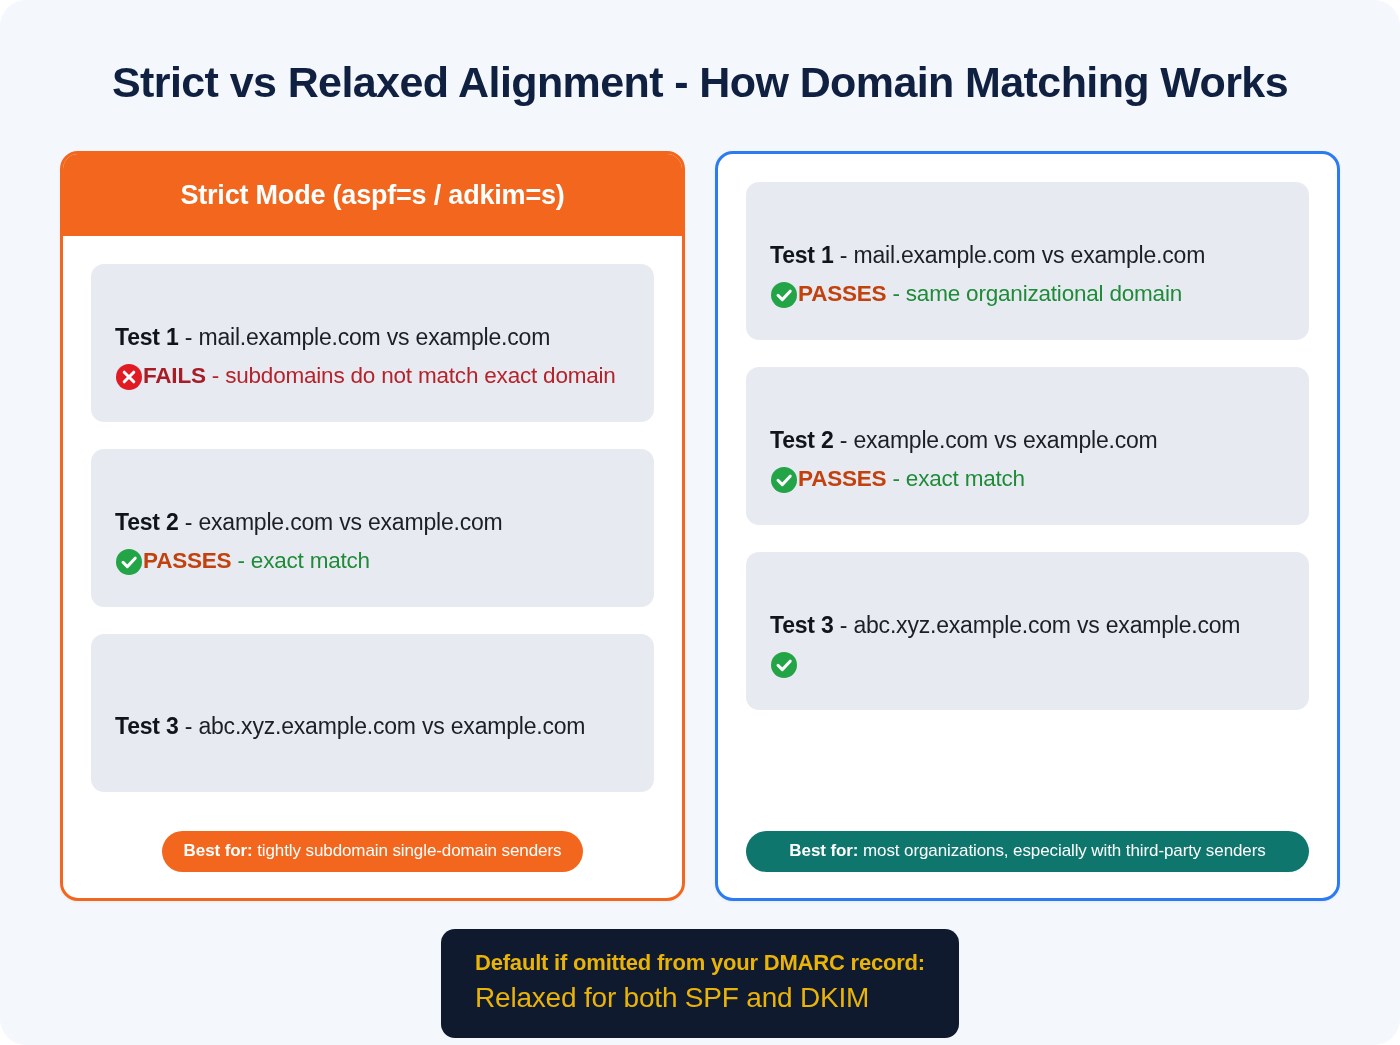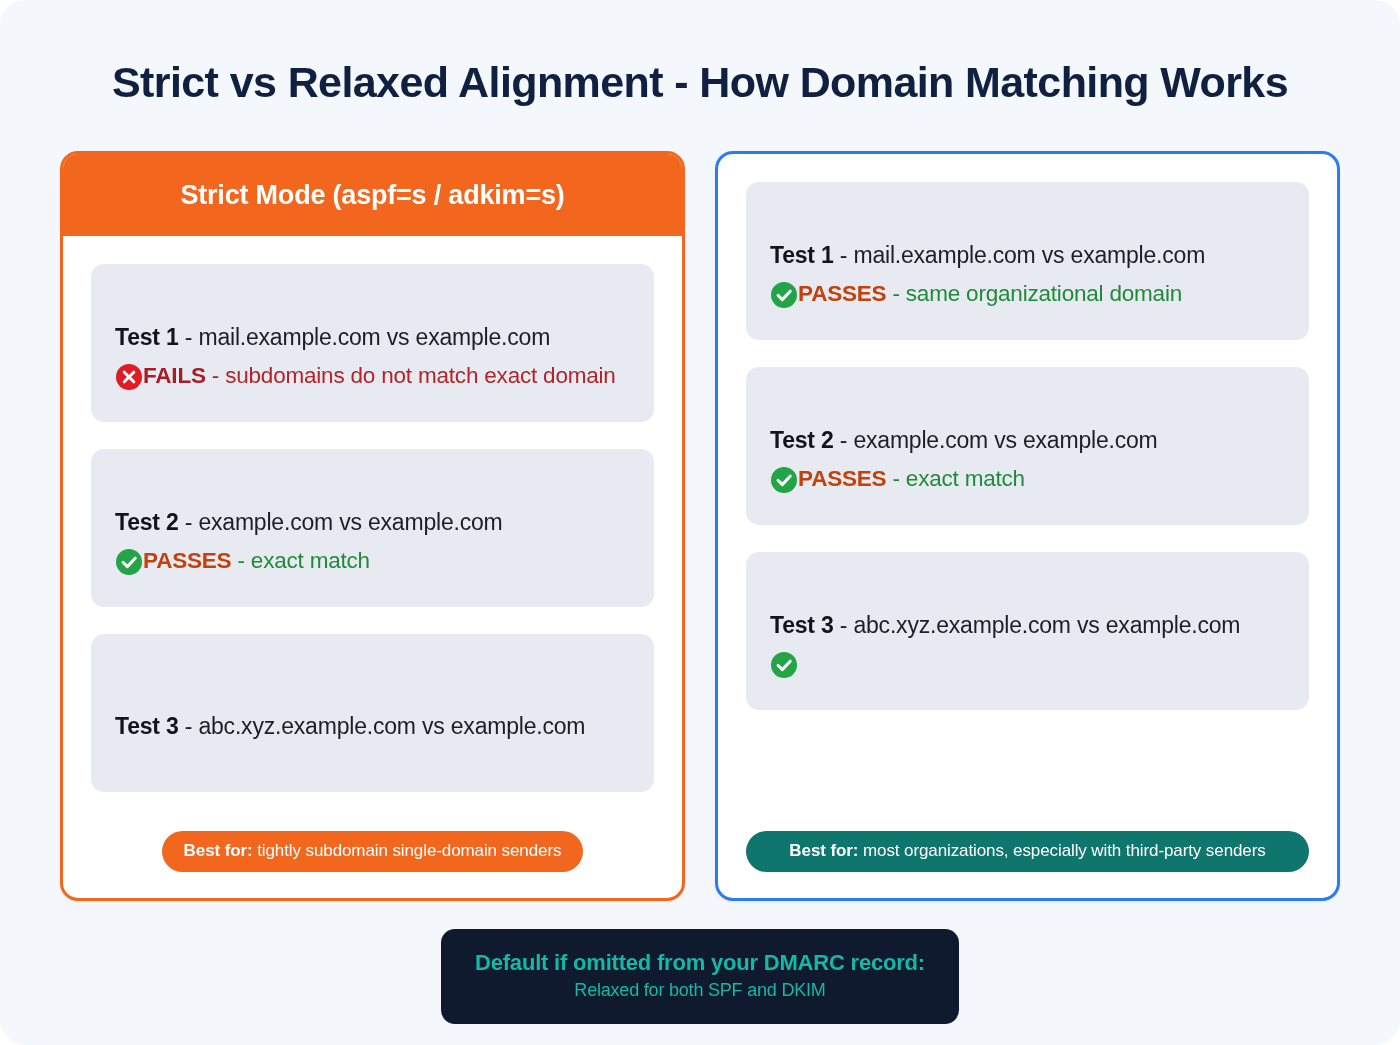--- a/index.html
+++ b/index.html
@@ -149,34 +149,34 @@
   .bestfor.relaxed { background: #0f766e; width: 100%; text-align: center; }
 
   
   .footer-wrap {
     display: flex;
     justify-content: center;
     margin-top: 28px;
   }
   .footer-note {
     background: #101a2e;
-    color: #14b8a6;
+    color: #eab308;
     border-radius: 14px;
     padding: 18px 34px 20px 34px;
-    text-align: center;
+    text-align: left;
     line-height: 1.42;
   }
   .footer-line1 {
     font-size: 22px;
     font-weight: bold;
     display: block;
     letter-spacing: -0.2px;
   }
   .footer-line2 {
-    font-size: 18px;
+    font-size: 28px;
     font-weight: normal;
     display: block;
     letter-spacing: -0.2px;
   }
 </style>
 </head>
 <body>
 
 <div class="page">
 

